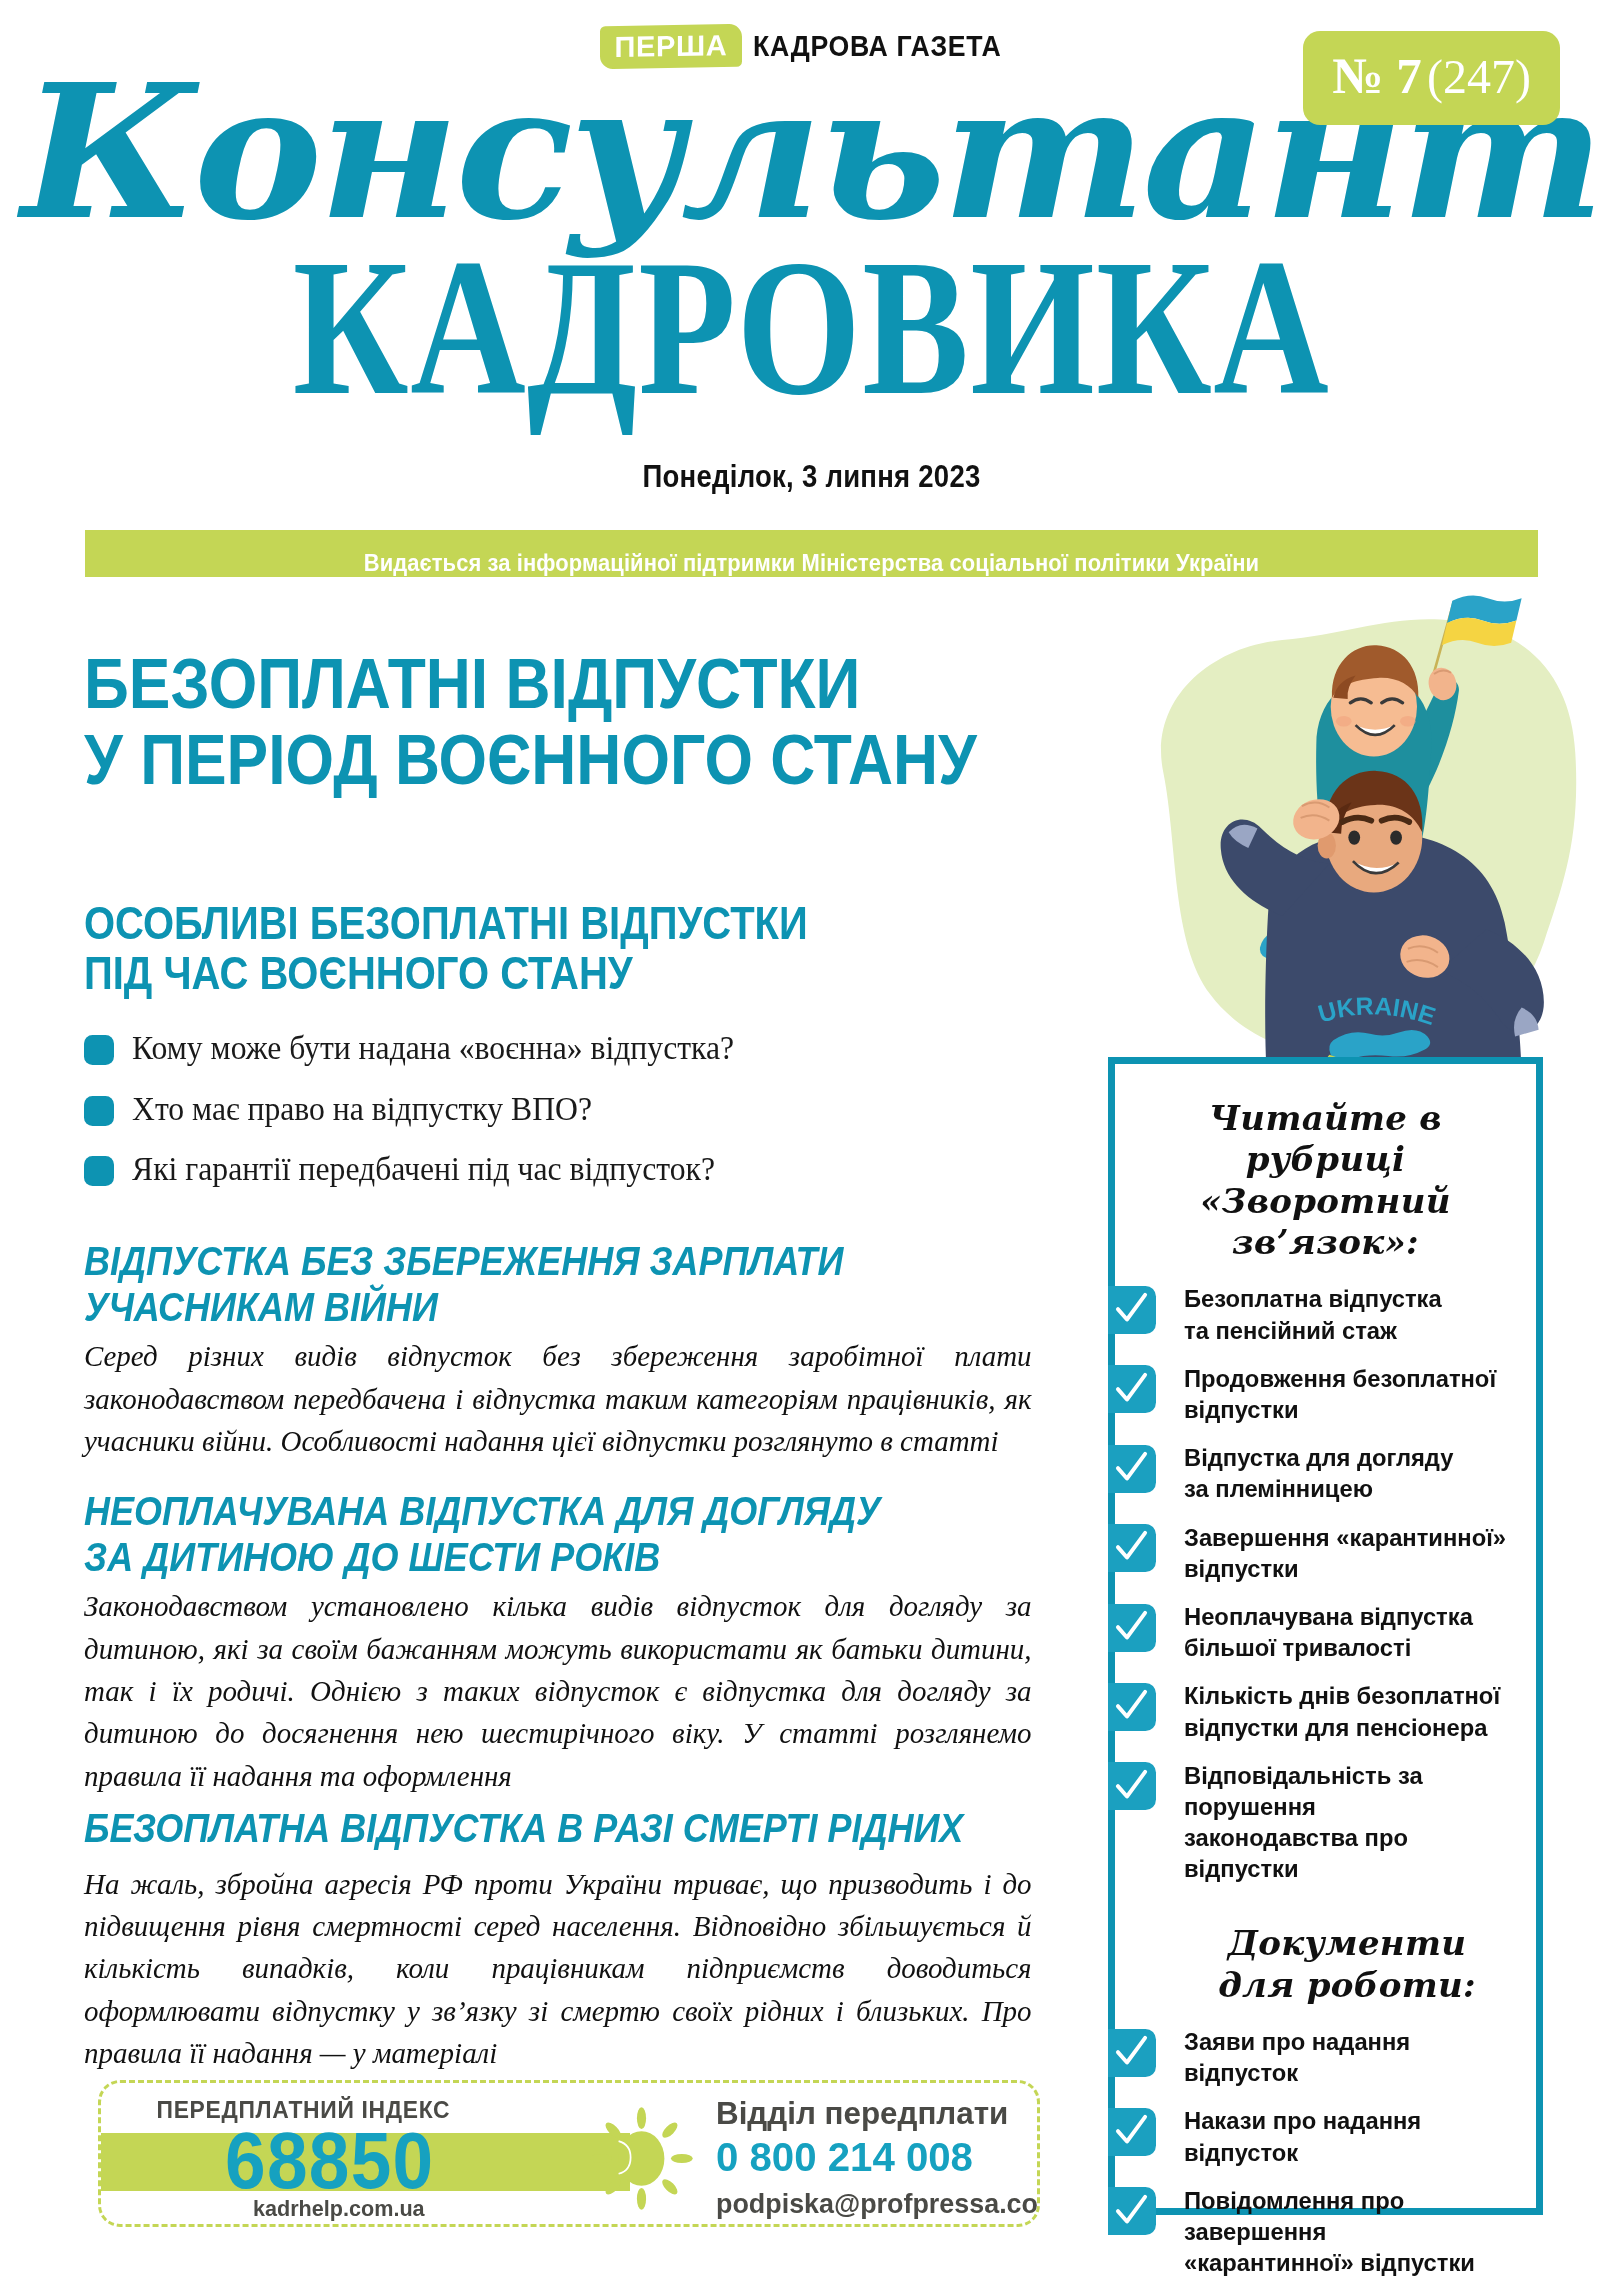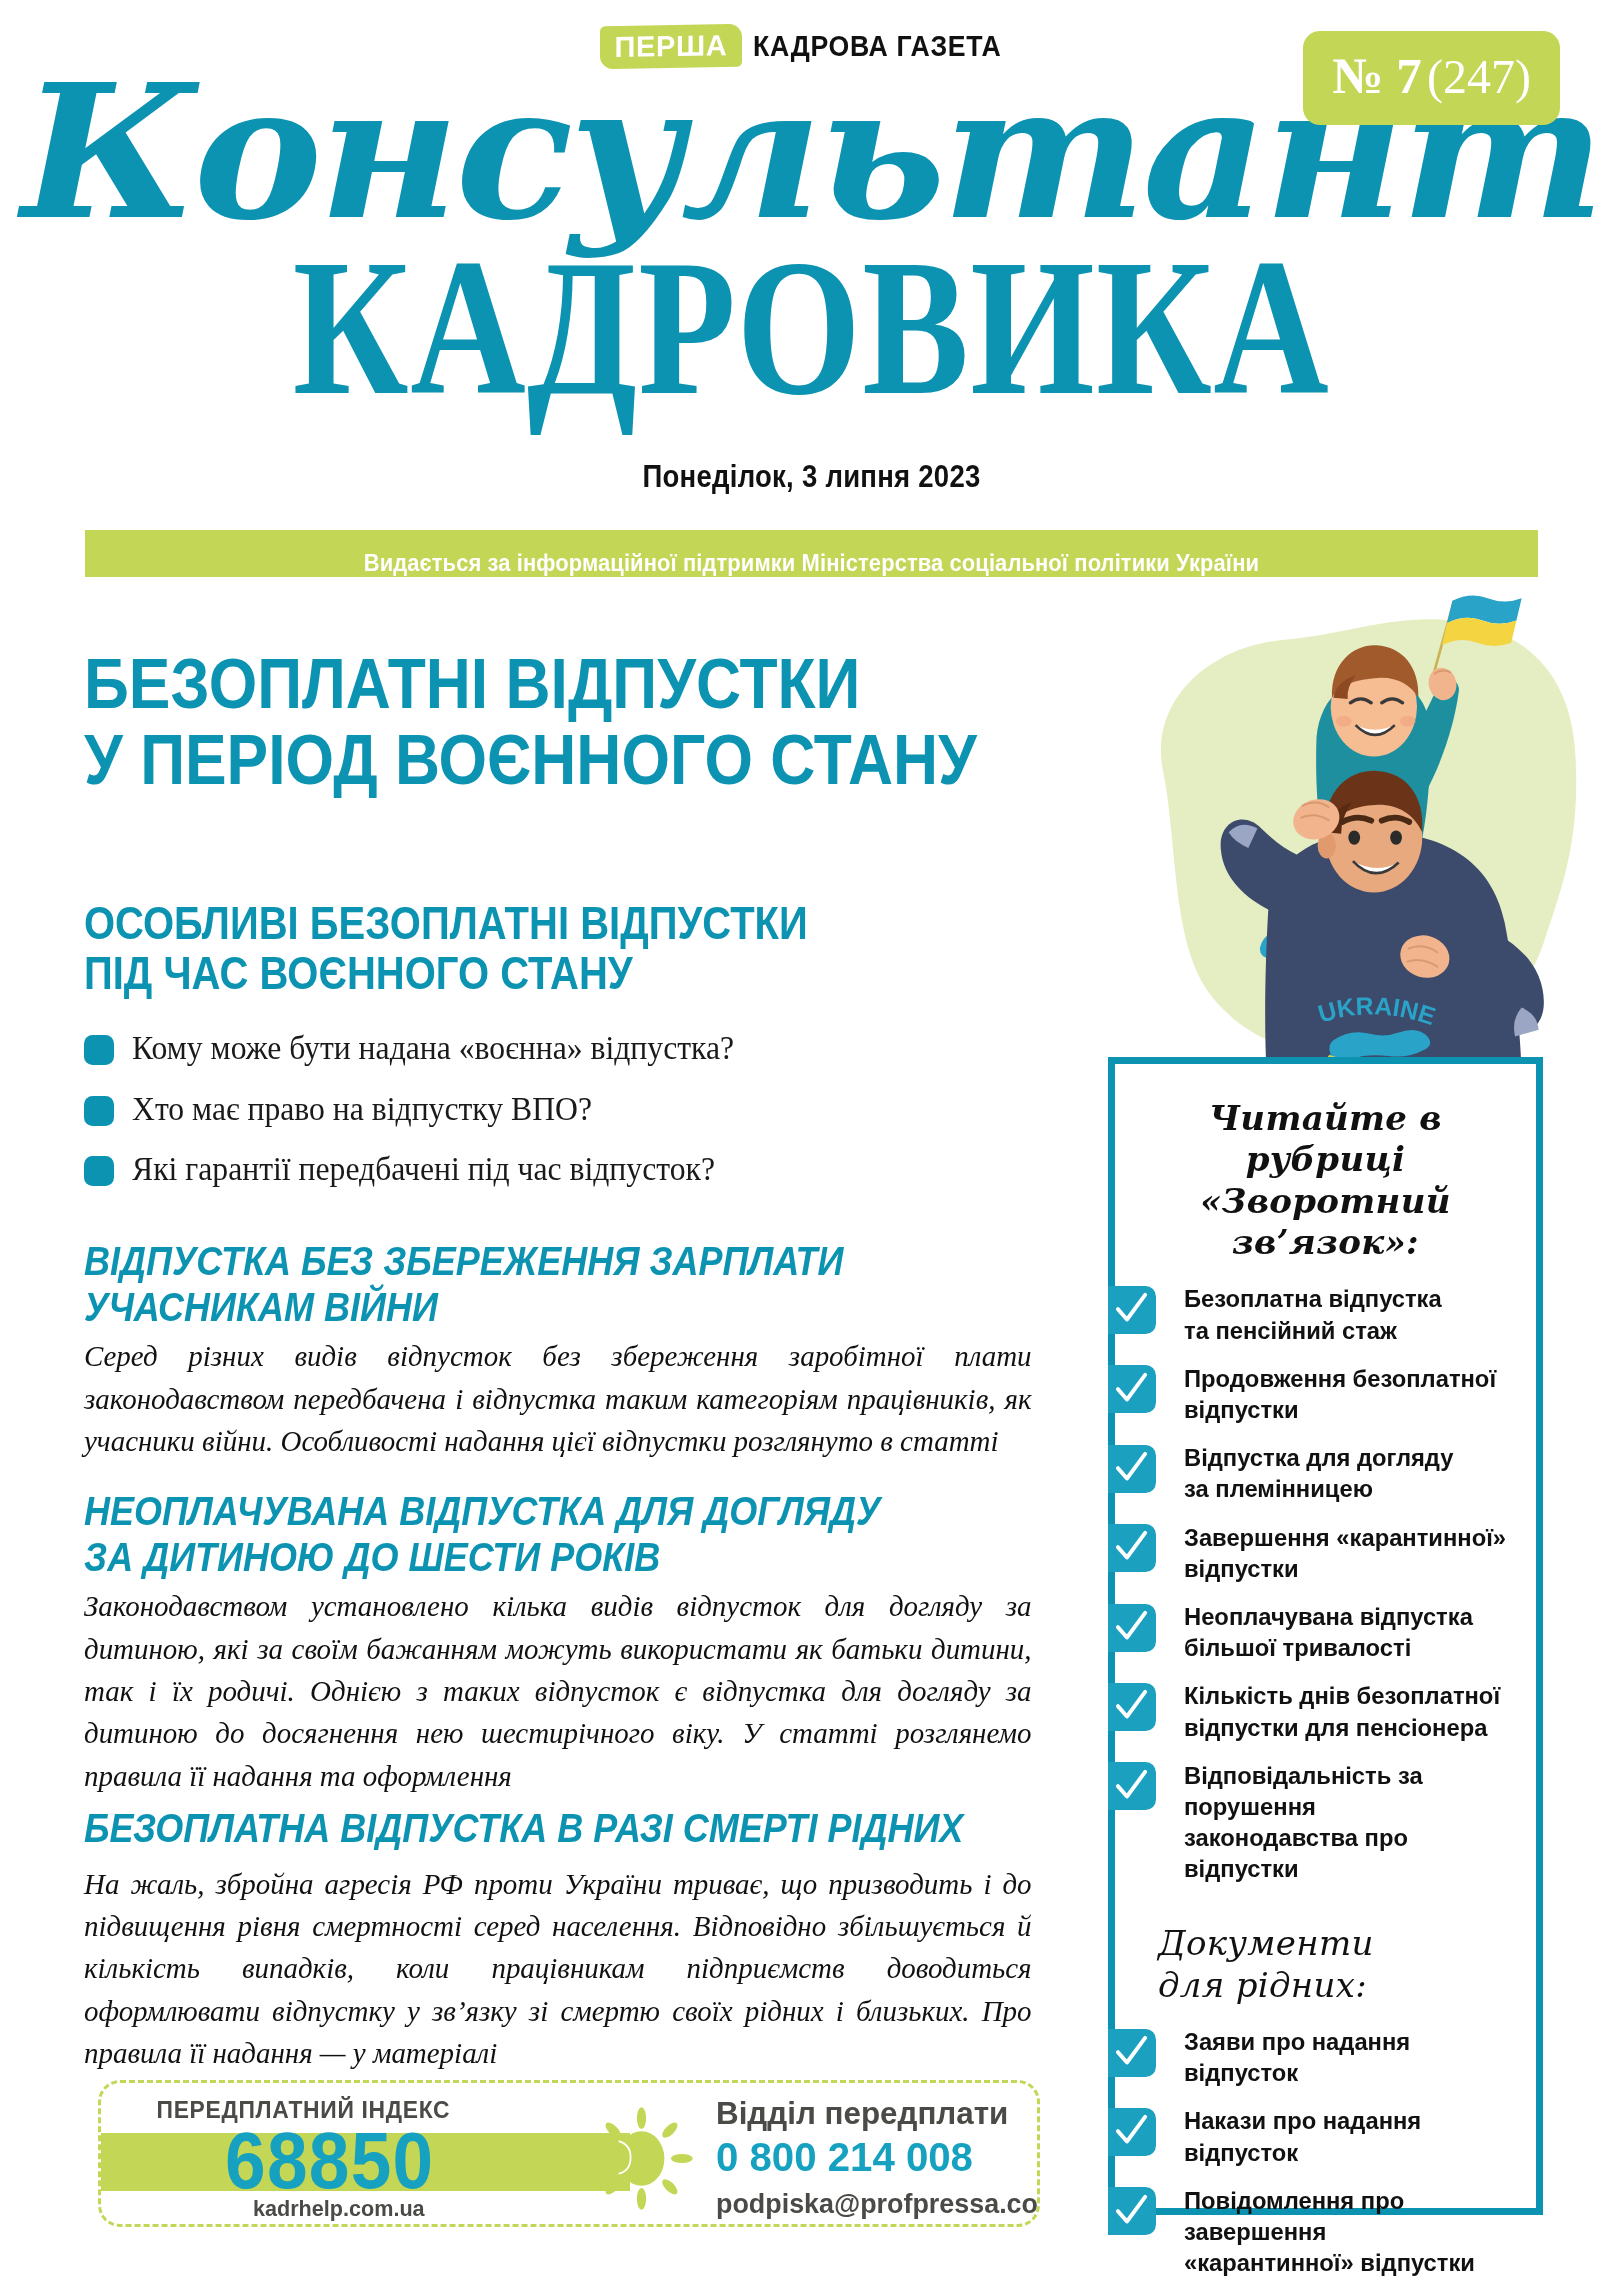--- a/index.html
+++ b/index.html
@@ -153,22 +153,22 @@
   .sidebar{
     position:absolute;left:1108px;top:1057px;width:435px;height:1158px;
     border:7.2px solid #0d93b2;box-sizing:border-box;background:#fff;
   }
   .sb-head{
     font-family:"DejaVu Serif",serif;font-style:italic;font-weight:bold;
     font-size:34px;line-height:1.22;color:#111;text-align:center;
     padding:34px 15.7px 0 15.7px;letter-spacing:0.3px;
   }
   .sb-head2{
-    font-family:"DejaVu Serif",serif;font-style:italic;font-weight:normal;
-    font-size:34px;line-height:1.22;color:#111;text-align:left;
+    font-family:"DejaVu Serif",serif;font-style:italic;font-weight:bold;
+    font-size:34px;line-height:1.22;color:#111;text-align:center;
     padding:22px 0 0 43px;letter-spacing:0.3px;
   }
   .checklist{margin-top:19.6px;}
   .citem{position:relative;min-height:50px;margin-bottom:17px;padding-left:69px;}
   .cbox{
     position:absolute;left:-7.2px;top:2.6px;width:48px;height:48px;
     background:#1ba0c0;border-radius:0 10.5px 10.5px 0;
   }
   .cbox svg{position:absolute;left:6.5px;top:5.2px;}
   .ctext{
@@ -431,21 +431,21 @@
             <svg width="35" height="35" viewBox="0 0 54 54">
               <path d="M6 28 L20 44 L48 6" stroke="#ffffff" stroke-width="6" fill="none" stroke-linecap="round" stroke-linejoin="round"></path>
             </svg>
           </span>
           <div class="ctext">Відповідальність за порушення<br>законодавства про відпустки</div>
         </div>
       </div>
 
     <div class="sb-head2">
       <div>Документи</div>
-      <div>для рідних:</div>
+      <div>для роботи:</div>
     </div>
 
     <div class="checklist" id="docs-list">
         <div class="citem">
           <span class="cbox">
             <svg width="35" height="35" viewBox="0 0 54 54">
               <path d="M6 28 L20 44 L48 6" stroke="#ffffff" stroke-width="6" fill="none" stroke-linecap="round" stroke-linejoin="round"></path>
             </svg>
           </span>
           <div class="ctext">Заяви про надання відпусток</div>

